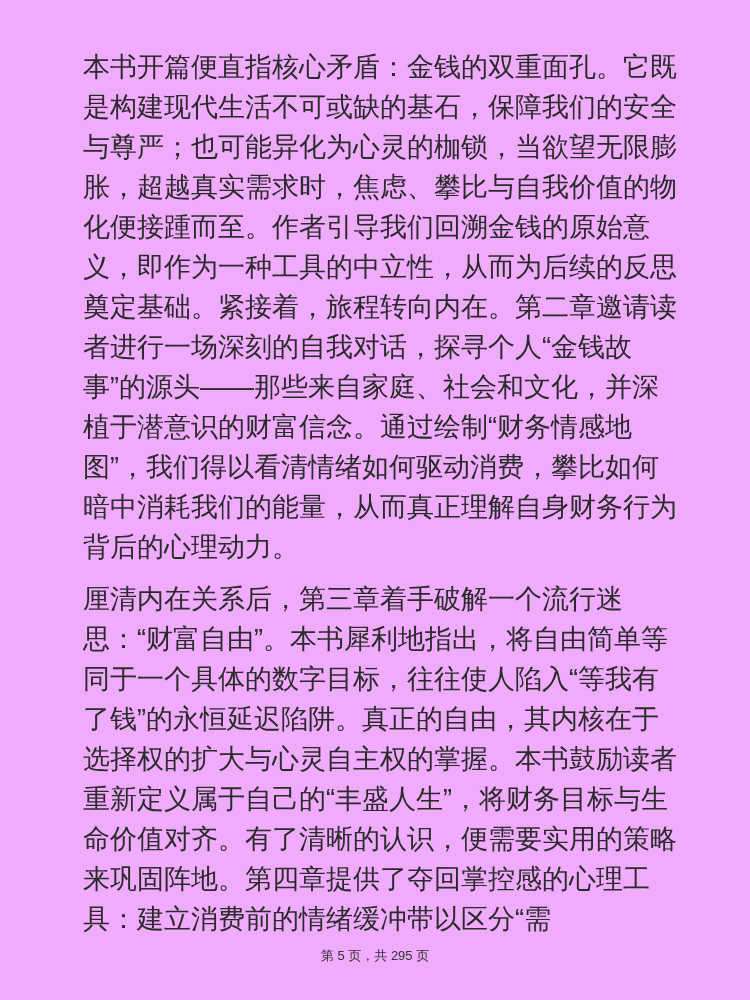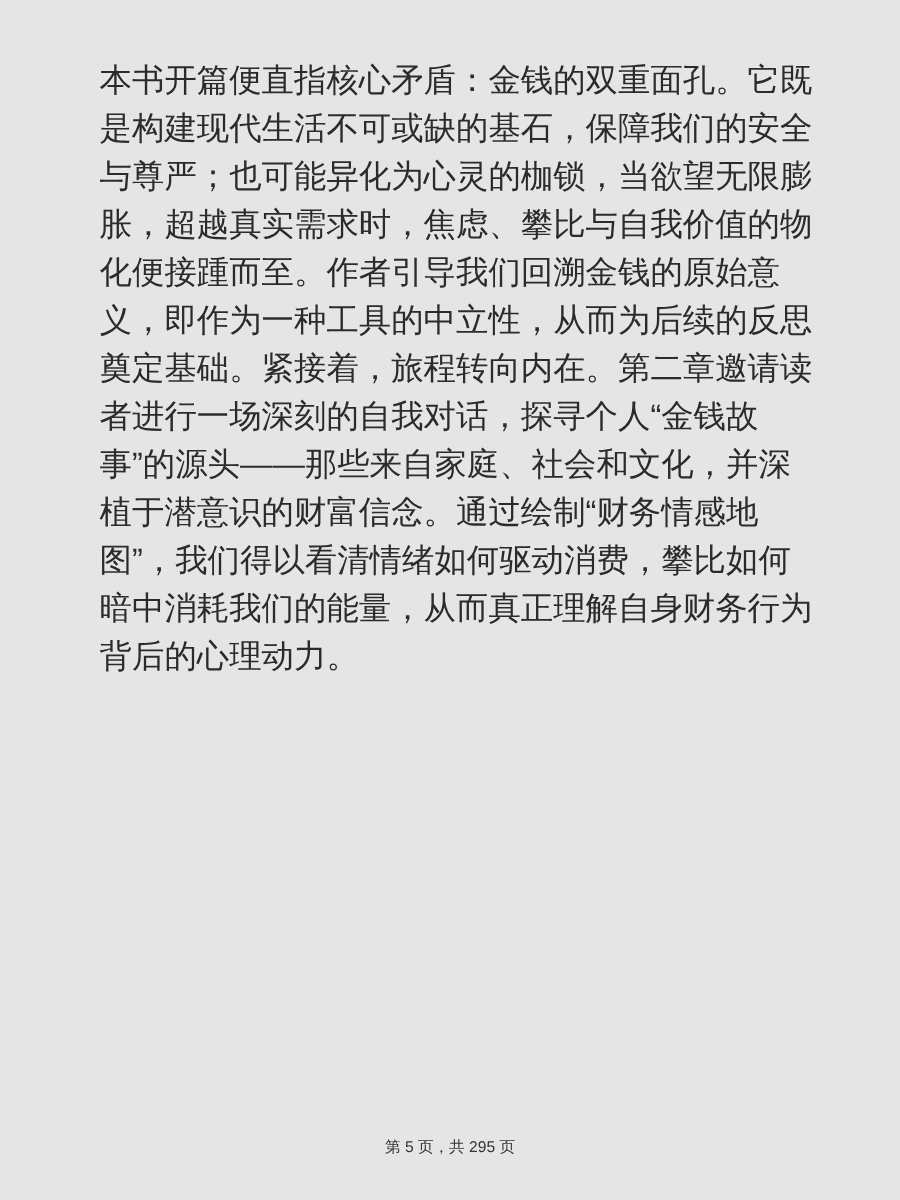--- a/index.html
+++ b/index.html
@@ -10,21 +10,21 @@
   body {
     width: 750px;
     height: 1000px;
     overflow: hidden;
     font-family: "Liberation Sans", sans-serif;
   }
   .page {
     position: relative;
     width: 750px;
     height: 1000px;
-    background: #e5e5e5;
+    background: #f0abfc;
   }
   .content {
     position: absolute;
     left: 83px;
     top: 47px;
     width: 596px;
     color: #2b2b2b;
     font-size: 27px;
     line-height: 40px;
     text-align: left;
@@ -45,15 +45,16 @@
     line-height: 24px;
     color: #333333;
   }
 </style>
 </head>
 <body>
 
 <div class="page">
   <div class="content">
     <p>本书开篇便直指核心矛盾：金钱的双重面孔。它既是构建现代生活不可或缺的基石，保障我们的安全与尊严；也可能异化为心灵的枷锁，当欲望无限膨胀，超越真实需求时，焦虑、攀比与自我价值的物化便接踵而至。作者引导我们回溯金钱的原始意义，即作为一种工具的中立性，从而为后续的反思奠定基础。紧接着，旅程转向内在。第二章邀请读者进行一场深刻的自我对话，探寻个人“金钱故事”的源头——那些来自家庭、社会和文化，并深植于潜意识的财富信念。通过绘制“财务情感地图”，我们得以看清情绪如何驱动消费，攀比如何暗中消耗我们的能量，从而真正理解自身财务行为背后的心理动力。</p>
+    <p>厘清内在关系后，第三章着手破解一个流行迷思：“财富自由”。本书犀利地指出，将自由简单等同于一个具体的数字目标，往往使人陷入“等我有了钱”的永恒延迟陷阱。真正的自由，其内核在于选择权的扩大与心灵自主权的掌握。本书鼓励读者重新定义属于自己的“丰盛人生”，将财务目标与生命价值对齐。有了清晰的认识，便需要实用的策略来巩固阵地。第四章提供了夺回掌控感的心理工具：建立消费前的情绪缓冲带以区分“需</p>
   </div>
   <div class="footer">第 5 页，共 295 页</div>
 </div>
 
 </body></html>

